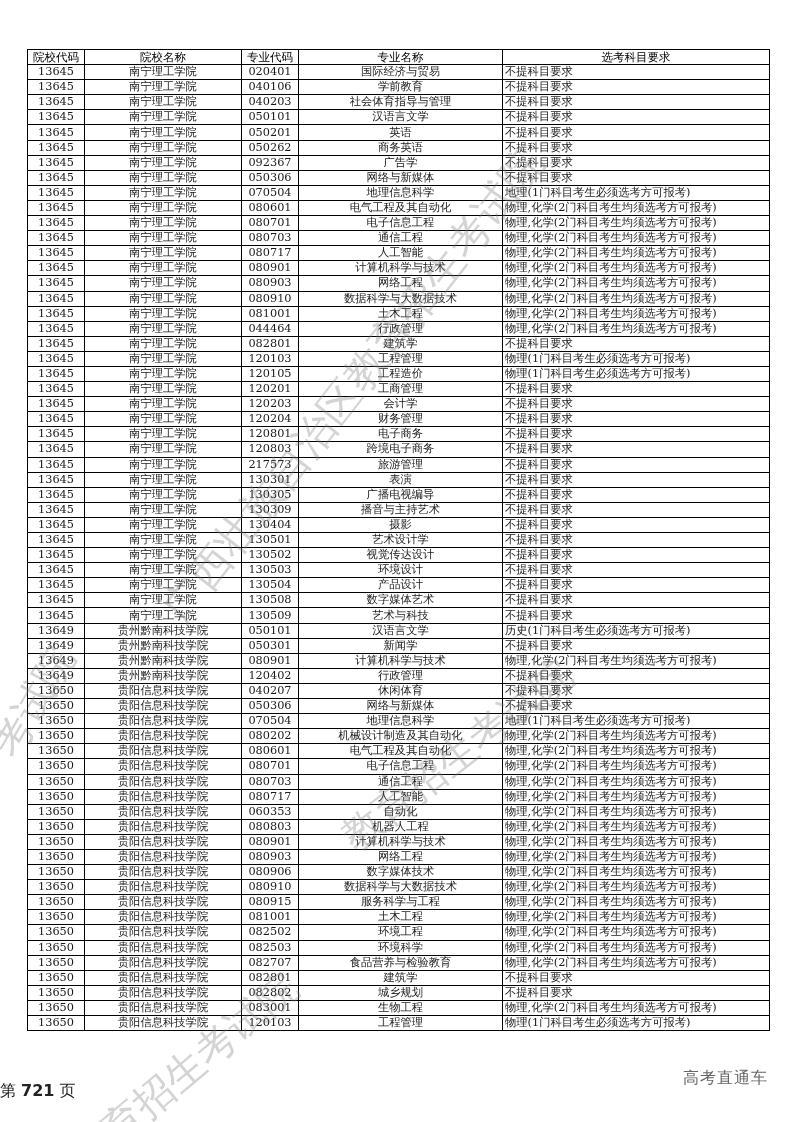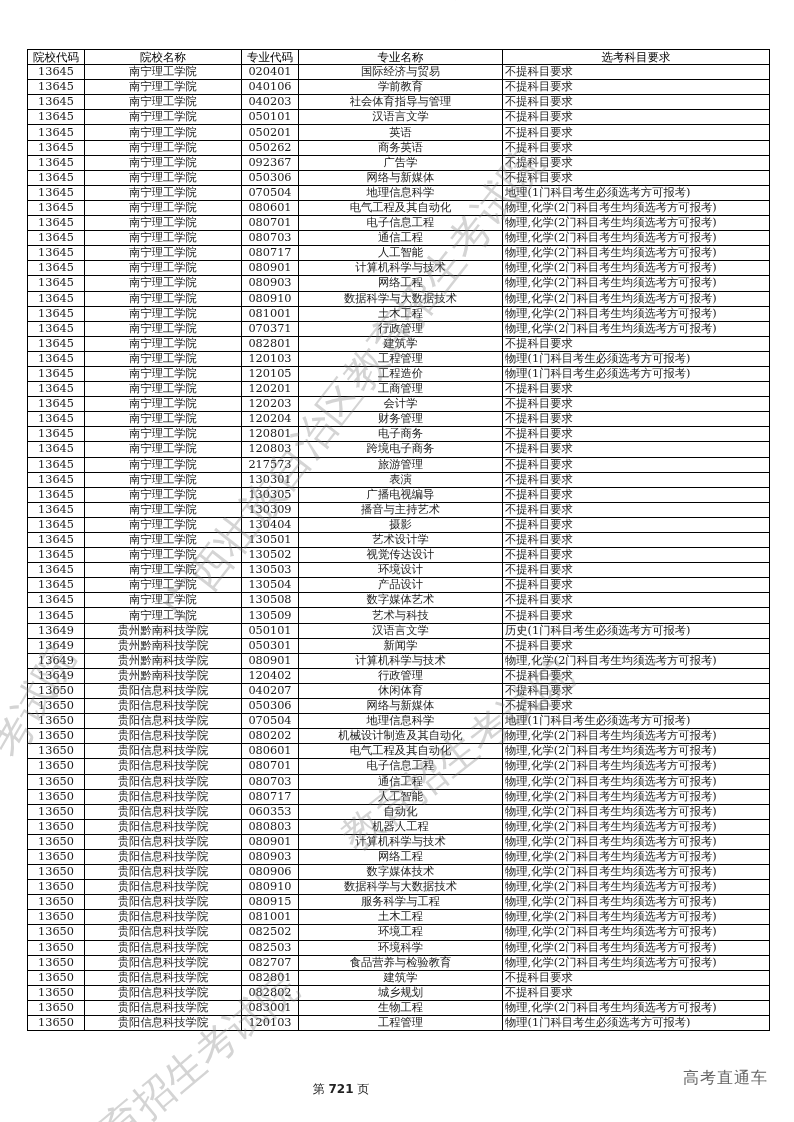--- a/index.html
+++ b/index.html
@@ -7,22 +7,22 @@
          font-family: "DejaVu Serif", "Liberation Serif", serif; color:#1a1a1a; }
   #tbl { position:absolute; left:27px; top:49px; border-collapse:collapse;
          table-layout:fixed; width:742px; }
   #tbl td, #tbl th { border:1.6px solid #000; padding:0; height:14.1px; line-height:14px;
          font-size:11.3px; font-weight:normal; white-space:nowrap; overflow:hidden; }
   #tbl th { font-family:"DejaVu Sans","Liberation Sans",sans-serif; font-size:11.5px; text-align:center; color:#000;margin-top:8px; }
   #tbl td.c { text-align:center; }
   #tbl td.l { text-align:left; padding-left:2px; }
   col.c1 { width:57px; } col.c2 { width:157px; } col.c3 { width:57px; }
   col.c4 { width:204px; } col.c5 { width:267px; }
-  .footer-page { position:absolute; left:0; width:682px; top:1081px; text-align:center;
-         font-family:"DejaVu Sans","Liberation Sans",sans-serif; font-size:12px; color:#222; }
+  .footer-page { position:absolute; left:0; width:682px; top:1081px; text-align:left;
+         font-family:"DejaVu Sans","Liberation Sans",sans-serif; font-size:16px; color:#222; }
   .footer-page b { font-weight:bold; }
   .brand { position:absolute; right:26px; top:1068px; font-family:"DejaVu Sans","Liberation Sans",sans-serif;
          font-size:16px; color:#666; letter-spacing:1px; }
   .wm { position:absolute; font-family:"DejaVu Sans","Liberation Sans",sans-serif; color:rgba(120,120,120,0.32);
         font-size:40px; white-space:nowrap; pointer-events:none; transform-origin:left top; }
 </style>
 </head>
 <body>
 
 <table id="tbl">
@@ -158,21 +158,21 @@
       <tr>
         <td class="c">13645</td>
         <td class="c">南宁理工学院</td>
         <td class="c">081001</td>
         <td class="c">土木工程</td>
         <td class="l">物理,化学(2门科目考生均须选考方可报考)</td>
       </tr>
       <tr>
         <td class="c">13645</td>
         <td class="c">南宁理工学院</td>
-        <td class="c">070371</td>
+        <td class="c">044464</td>
         <td class="c">行政管理</td>
         <td class="l">物理,化学(2门科目考生均须选考方可报考)</td>
       </tr>
       <tr>
         <td class="c">13645</td>
         <td class="c">南宁理工学院</td>
         <td class="c">082801</td>
         <td class="c">建筑学</td>
         <td class="l">不提科目要求</td>
       </tr>

